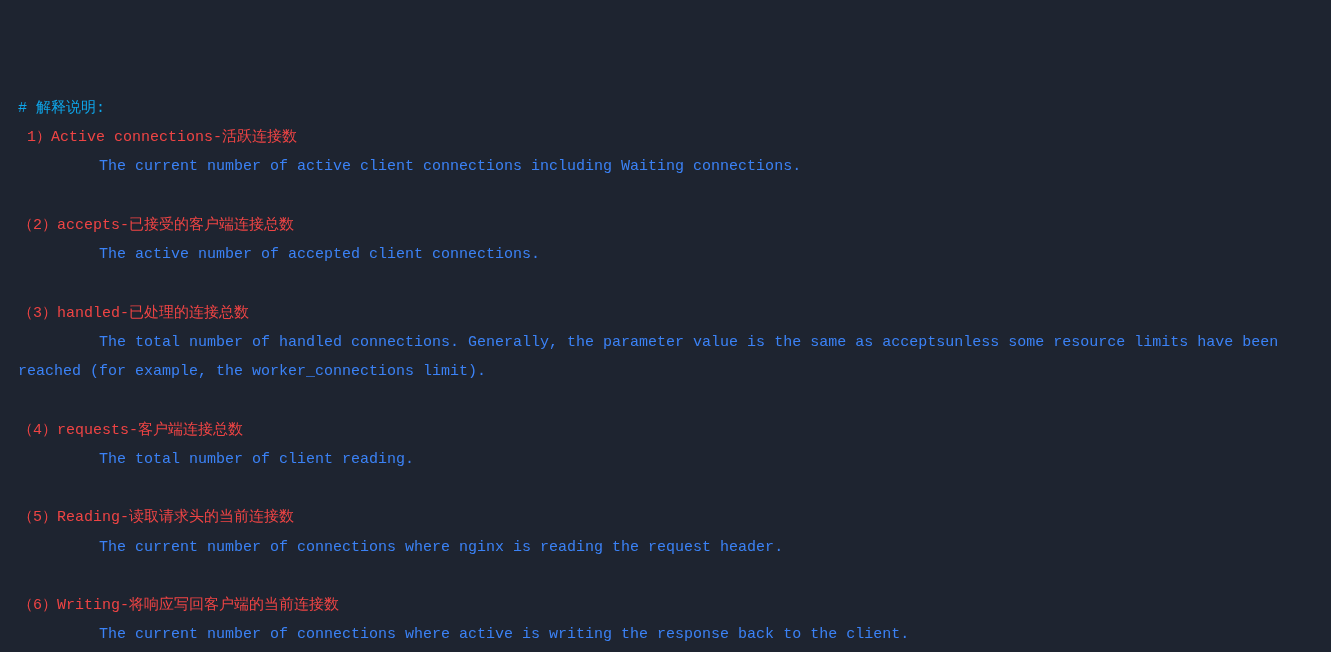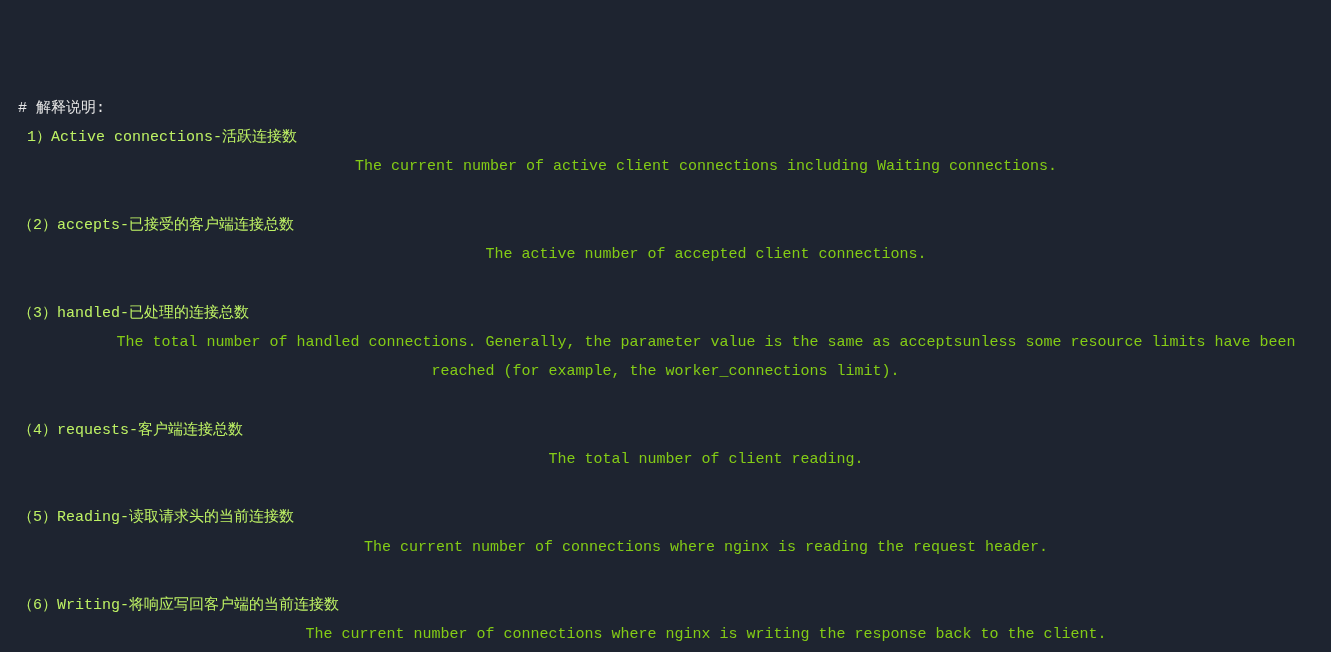--- a/index.html
+++ b/index.html
@@ -15,35 +15,34 @@
     line-height: 1.95;
     padding: 6px 18px;
     width: 1331px;
     min-height: 652px;
     white-space: pre-wrap;
   }
   .line {
     display: block;
   }
   .header-line {
-    color: #e5e5e5;
+    color: #0ea5e9;
   }
   .item-title {
-    color: #bef264;
+    color: #ef4444;
   }
   .desc {
-    color: #84cc16;
-    text-align: center;
+    color: #3b82f6;
   }
 </style>
 </head>
 <body>
 
 
 <span class="line header-line"># 解释说明:</span><span class="line item-title"><span> 1）</span><span>Active connections-活跃连接数</span></span><span class="line desc">         The current number of active client connections including Waiting connections.</span>
 <span class="line item-title"><span>（2）</span><span>accepts-已接受的客户端连接总数</span></span><span class="line desc">         The active number of accepted client connections.</span>
 <span class="line item-title"><span>（3）</span><span>handled-已处理的连接总数</span></span><span class="line desc">         The total number of handled connections. Generally, the parameter value is the same as acceptsunless some resource limits have been reached (for example, the worker_connections limit).</span>
 <span class="line item-title"><span>（4）</span><span>requests-客户端连接总数</span></span><span class="line desc">         The total number of client reading.</span>
 <span class="line item-title"><span>（5）</span><span>Reading-读取请求头的当前连接数</span></span><span class="line desc">         The current number of connections where nginx is reading the request header.</span>
-<span class="line item-title"><span>（6）</span><span>Writing-将响应写回客户端的当前连接数</span></span><span class="line desc">         The current number of connections where nginx is writing the response back to the client.</span>
+<span class="line item-title"><span>（6）</span><span>Writing-将响应写回客户端的当前连接数</span></span><span class="line desc">         The current number of connections where active is writing the response back to the client.</span>
 
 
 
 
 </body></html>

